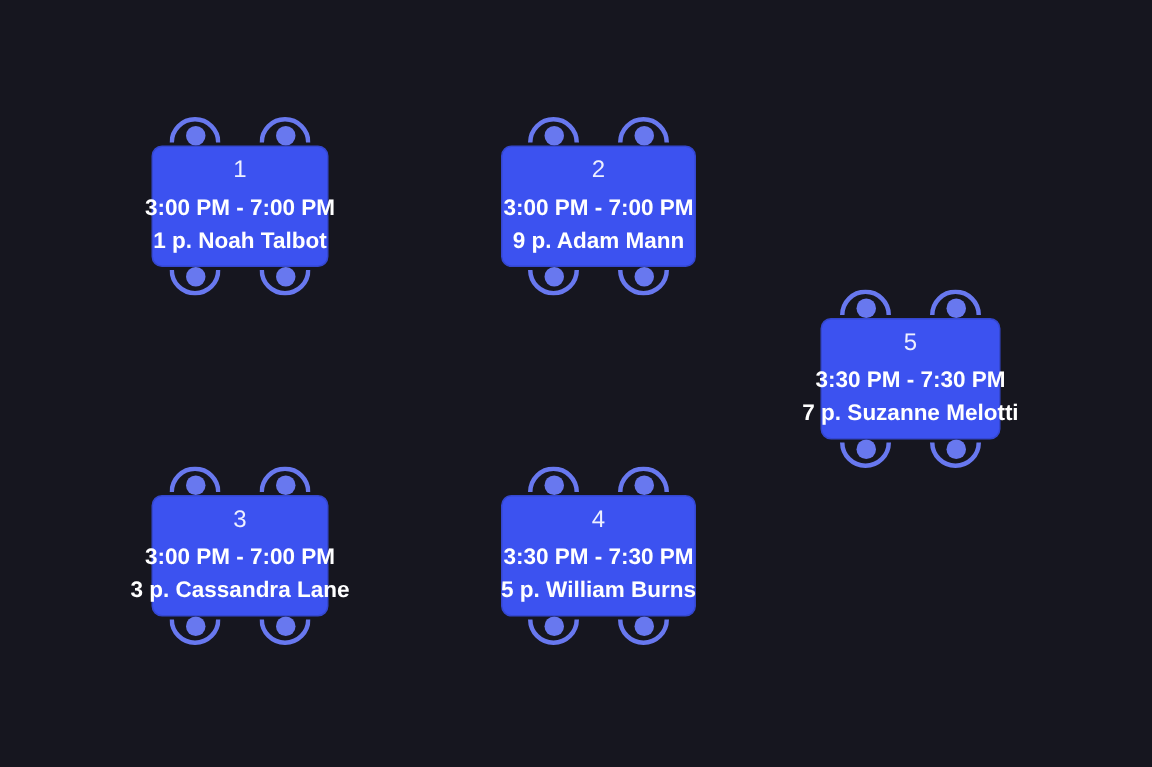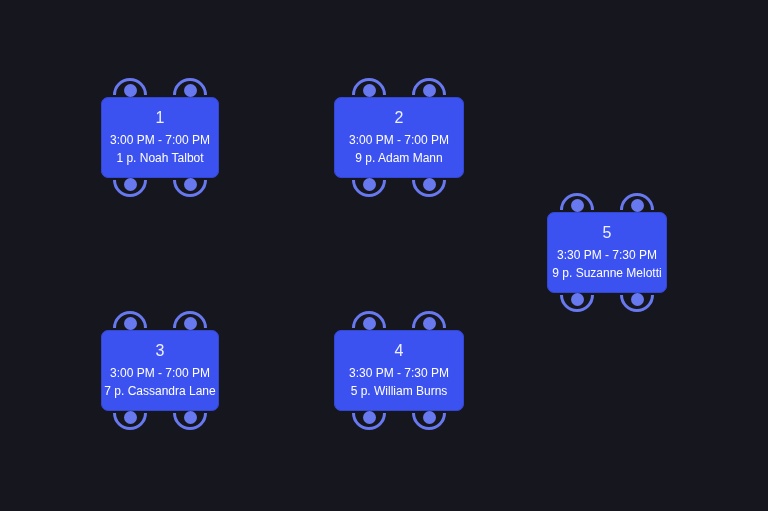--- a/index.html
+++ b/index.html
@@ -91,22 +91,22 @@
   }
   .table-number {
     font-size: 16px;
     font-weight: 400;
     line-height: 1.25;
     color: #eef0ff;
     margin-bottom: 4px;
   }
   .table-time,
   .table-party {
-    font-size: 12px;
-    font-weight: 400;
+    font-size: 15px;
+    font-weight: 700;
     line-height: 1.45;
     color: #ffffff;
     white-space: nowrap;
   }
 </style>
 </head>
 <body>
 
 <div id="floor-plan">
     <div class="table-unit" style="left: 101px; top: 97px; width: 118px; height: 81px;">
@@ -170,21 +170,21 @@
           <span class="seat"></span>
         </div>
         <div class="chair">
           <span class="arc"></span>
           <span class="seat"></span>
         </div>
       </div>
       <div class="table-card">
         <div class="table-number">5</div>
         <div class="table-time">3:30 PM - 7:30 PM</div>
-        <div class="table-party">9 p. Suzanne Melotti</div>
+        <div class="table-party">7 p. Suzanne Melotti</div>
       </div>
       <div class="chair-row bottom">
         <div class="chair">
           <span class="arc"></span>
           <span class="seat"></span>
         </div>
         <div class="chair">
           <span class="arc"></span>
           <span class="seat"></span>
         </div>
@@ -197,21 +197,21 @@
           <span class="seat"></span>
         </div>
         <div class="chair">
           <span class="arc"></span>
           <span class="seat"></span>
         </div>
       </div>
       <div class="table-card">
         <div class="table-number">3</div>
         <div class="table-time">3:00 PM - 7:00 PM</div>
-        <div class="table-party">7 p. Cassandra Lane</div>
+        <div class="table-party">3 p. Cassandra Lane</div>
       </div>
       <div class="chair-row bottom">
         <div class="chair">
           <span class="arc"></span>
           <span class="seat"></span>
         </div>
         <div class="chair">
           <span class="arc"></span>
           <span class="seat"></span>
         </div>

